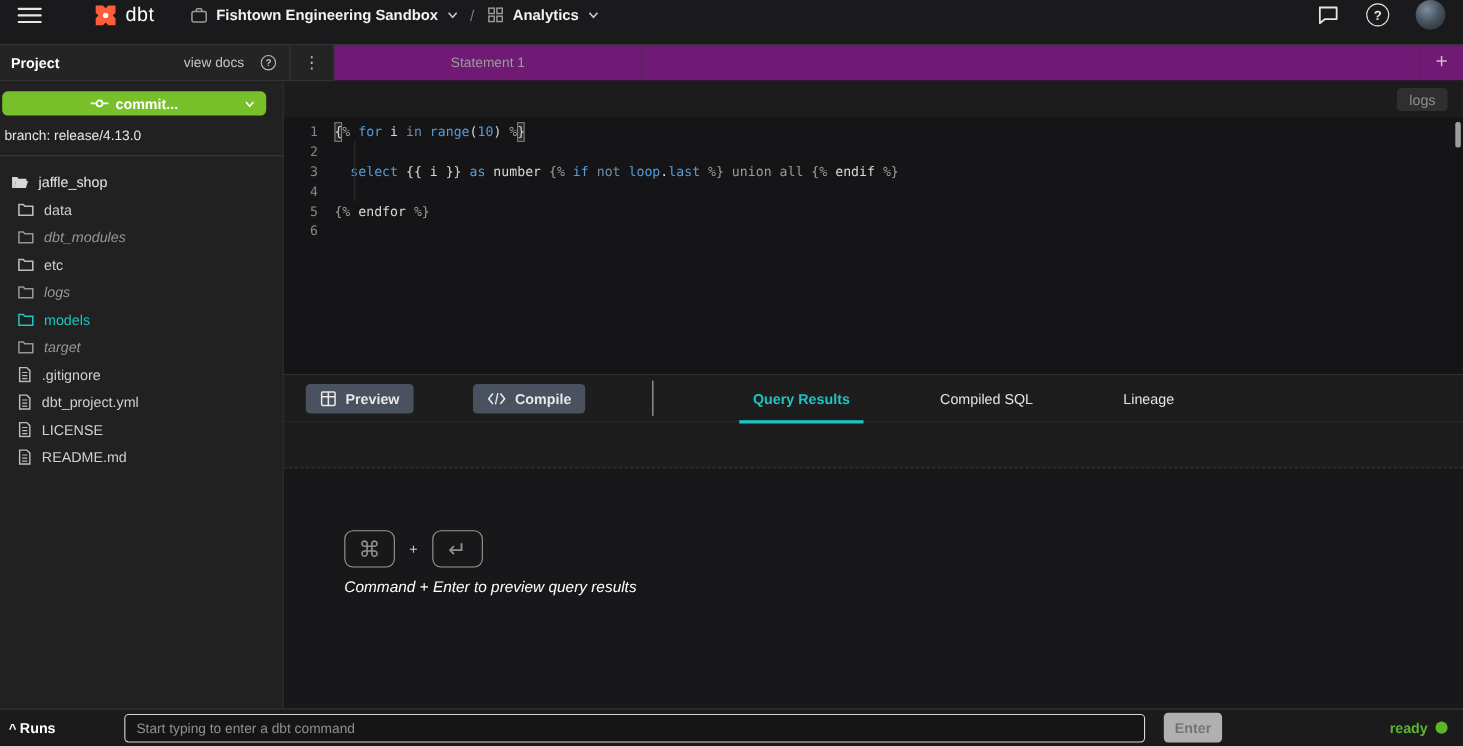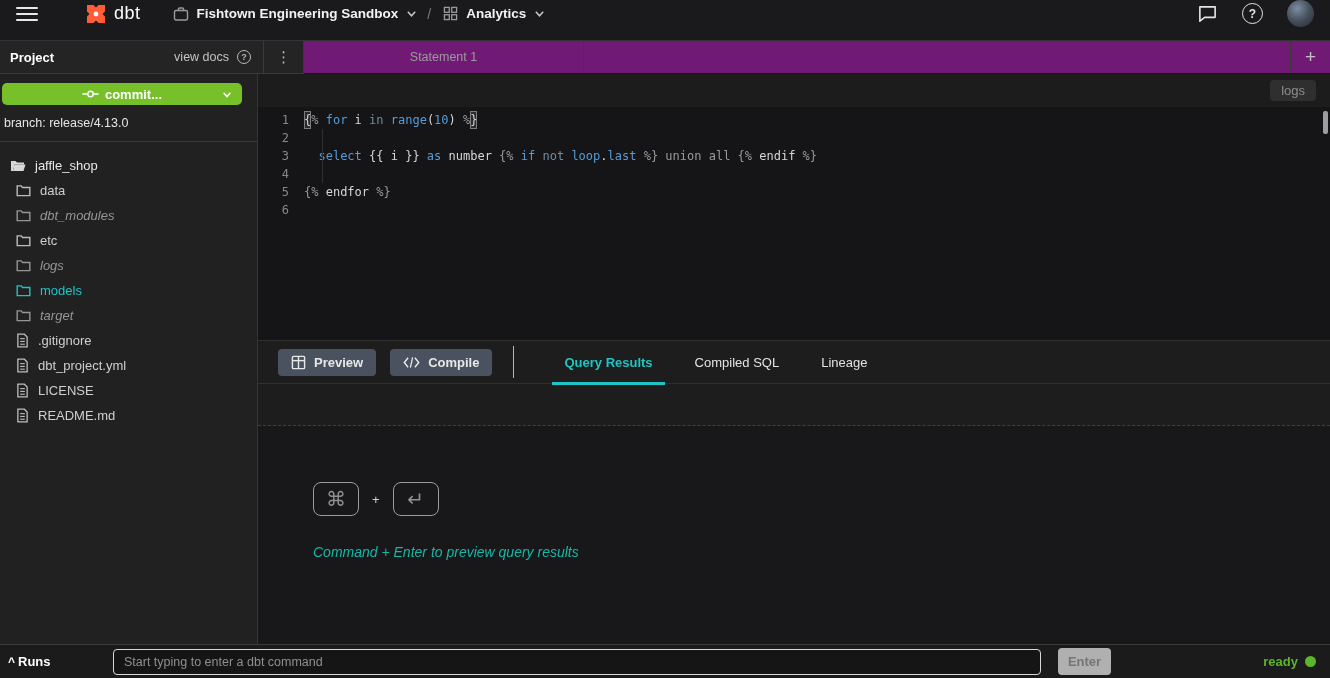--- a/index.html
+++ b/index.html
@@ -24,21 +24,21 @@
                  color:#e4e4e4; font-size:12px; font-weight:bold; display:flex;
                  align-items:center; justify-content:center; }
   .avatar { width:27px; height:27px; border-radius:50%;
             background:radial-gradient(circle at 38% 32%, #7d8ea0 0%, #4a5561 45%, #23282e 100%); }
 
   
   .header-row { height:34px; flex:none; display:flex; background:#262626; border-top:1px solid #343434; }
   .project-header { width:304px; flex:none; display:flex; align-items:center; background:#242424;
                     border-right:1px solid #383838; border-bottom:1px solid #3a3a3a; }
   .project-title { color:#ffffff; font-size:13px; font-weight:bold; padding-left:10px; }
-  .view-docs { margin-left:auto; display:flex; align-items:center; gap:8px; color:#c4c4c4;
+  .view-docs { margin-left:auto; display:flex; align-items:center; gap:15px; color:#c4c4c4;
                font-size:12.5px; padding-right:12px; cursor:pointer; }
   .mini-help { width:14px; height:14px; border:1.3px solid #b9b9b9; border-radius:50%;
                color:#b9b9b9; font-size:9px; font-weight:bold; display:flex; align-items:center;
                justify-content:center; }
   .kebab-box { width:40px; height:100%; border-left:1px solid #3a3a3a; display:flex;
                align-items:center; justify-content:center; color:#bdbdbd; font-size:15px;
                letter-spacing:0; cursor:pointer; }
   .tab-bar { flex:1; display:flex; background:#701a75; border-bottom:1px solid #171717; }
   .editor-tab { width:280px; flex:none; display:flex; align-items:center; justify-content:center;
                 color:#9b9b9b; font-size:12.5px; border-right:1px solid #3a3a3a; cursor:pointer; }
@@ -85,39 +85,39 @@
   .tok-t { color:var(--code-text); }
   .tok-box { color:var(--code-text); outline:1px solid #7d7d7d; outline-offset:-1px;
              background:#2a2a2c; }
   .indent-guide { position:absolute; left:64px; top:22px; width:1px; height:54px; background:#2f2f2f; }
   .editor-scrollbar { position:absolute; right:2px; top:4px; width:5px; height:23px;
                       background:#9e9e9e; border-radius:2px; cursor:grab; }
 
   
   .results-toolbar { height:44px; flex:none; background:#1d1d1d; border-top:1px solid #2e2e2e;
                      border-bottom:1px solid #2e2e2e; display:flex; align-items:center;
-                     padding-left:20px; }
+                     padding-left:20px;gap:40px; }
   .panel-btn { height:27px; background:#4a525f; border:none; border-radius:4px; color:#e8e8e8;
                font-size:13px; font-weight:bold; display:flex; align-items:center; gap:8px;
                padding:0 13px; cursor:pointer; font-family:"Liberation Sans", sans-serif; }
   .panel-btn + .panel-btn { margin-left:14px; }
   .vert-divider { width:1px; height:32px; background:#b5b5b5; margin:0 20px 0 21px; }
   .results-tab { height:44px; display:flex; align-items:center; padding:0 12px; margin-left:18px;
                  color:#e3e3e3; font-size:13px; position:relative; cursor:pointer;text-align:right; }
   .results-tab.active { color:var(--accent); font-weight:bold; }
   .results-tab.active .tab-underline { position:absolute; left:0; right:0; bottom:-1px; height:3px;
                  background:var(--accent); }
   .results-strip { height:42px; flex:none; background:#1d1d1d; border-bottom:1px dashed #3f3f3f; }
   .results-content { flex:1; background:#18181a; padding:56px 0 0 55px; }
   .kbd-hint { display:flex; align-items:center; }
   .key-cap { width:46px; height:34px; border:1px solid #9b9b9b; border-radius:8px; color:#8f8f8f;
              font-size:20px; display:flex; align-items:center; justify-content:center;
              font-family:"DejaVu Sans", sans-serif; }
   .key-plus { color:#d0d0d0; font-size:13px; margin:0 13px; }
-  .hint-text { margin-top:28px; color:#14b8a6; font-size:14px; font-style:italic; }
+  .hint-text { margin-top:9px; color:#ffffff; font-size:14px; font-style:italic; }
 
   
   .runs-bar { height:34px; flex:none; background:#1b1b1b; border-top:1px solid #3a3a3a;
               display:flex; align-items:center; padding:0 14px 0 8px; }
   .runs-toggle { display:flex; align-items:center; gap:3px; color:#ffffff; font-size:13px;
                  font-weight:bold; width:105px; flex:none; cursor:pointer; }
   .runs-caret { font-size:12px; font-weight:bold; color:#ffffff; }
   .cmd-input { width:928px; flex:none; height:26px; background:#151515; border:1px solid #d8d8d8;
                border-radius:4px; color:#e0e0e0; font-size:12.5px; padding:0 10px;
                font-family:"Liberation Sans", sans-serif; }

